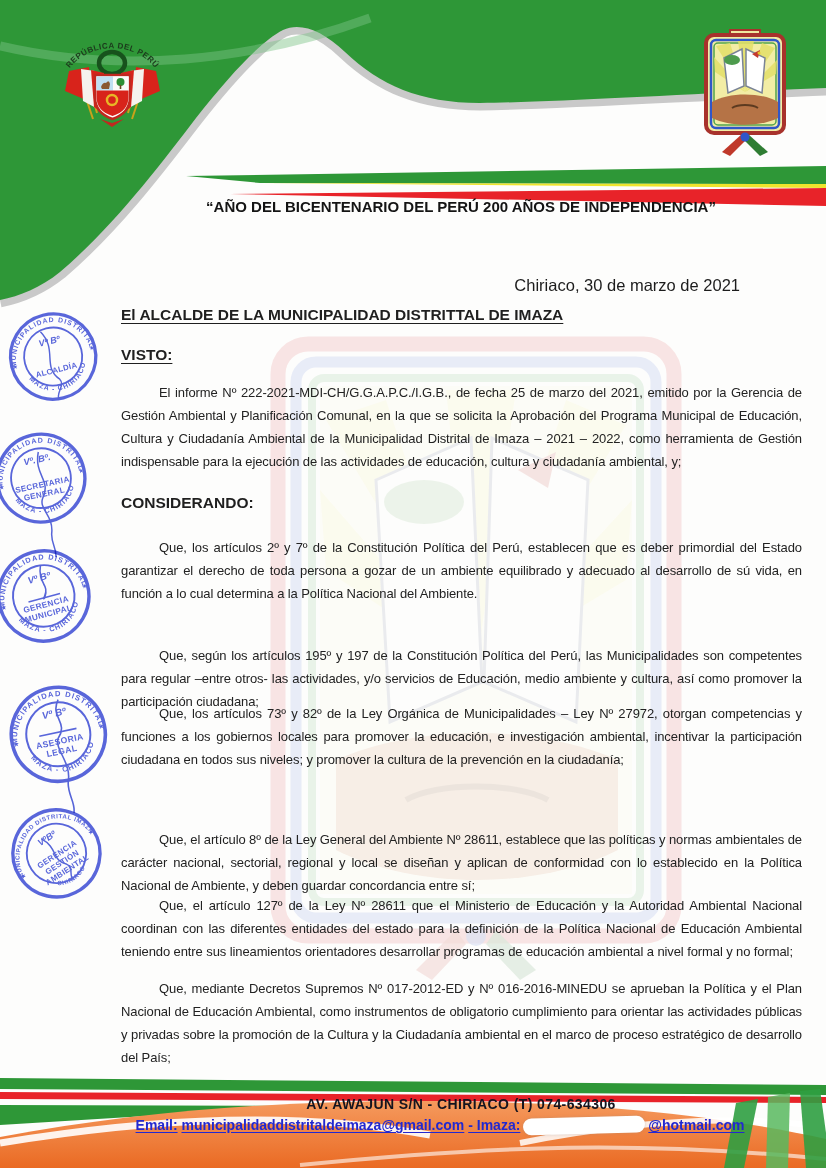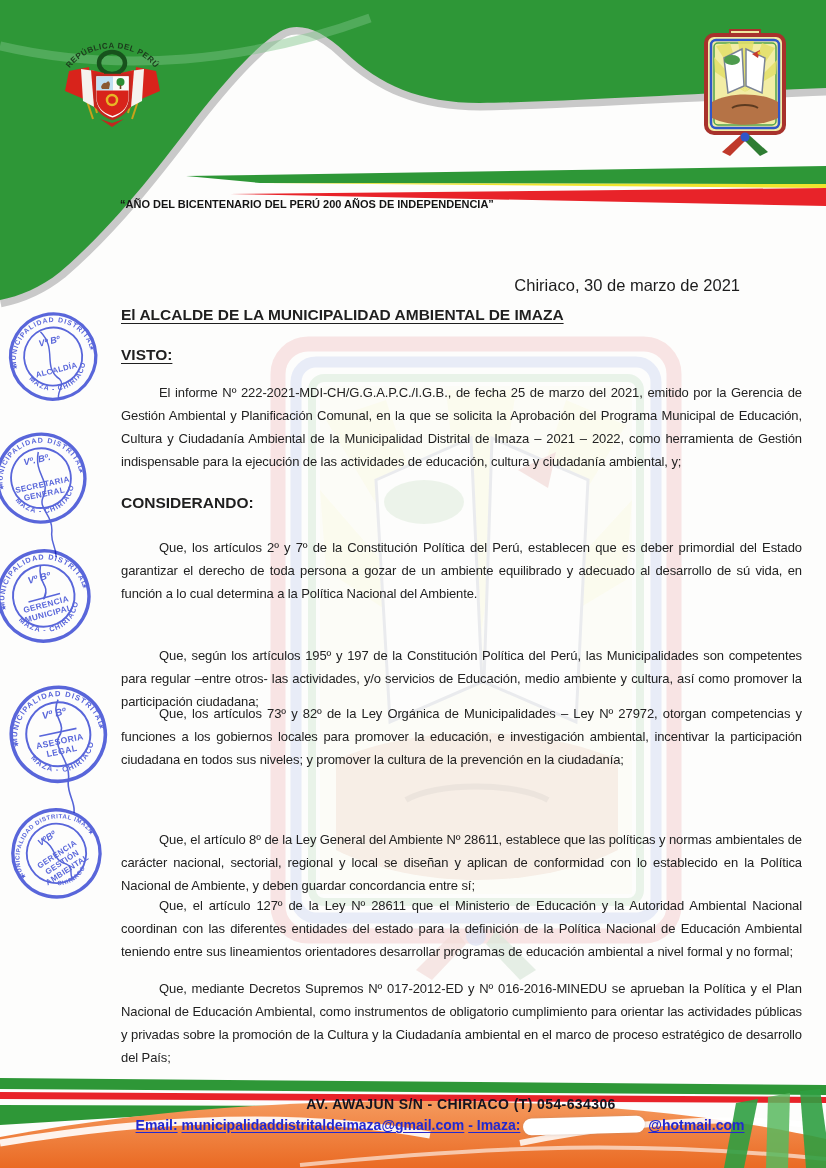--- a/index.html
+++ b/index.html
@@ -14,22 +14,22 @@
   
   .hdr-bg { left:0; top:0; width:826px; height:312px; }
   .coat   { left:55px; top:22px; width:115px; height:124px; }
   .shield { left:702px; top:30px; width:88px; height:135px; }
   .divider{ left:0; top:163px; width:826px; height:50px; }
 
   
   .watermark { left:256px; top:330px; width:440px; height:680px; opacity:.16; }
 
   
-  .motto { position:absolute; left:120px; top:198px; width:682px; text-align:left;
-           font-weight:bold; font-size:11px; color:#141414; }
+  .motto { position:absolute; left:120px; top:198px; width:682px; text-align:center;
+           font-weight:bold; font-size:15px; color:#141414; }
   .res-title { position:absolute; left:120px; top:234px; width:682px; text-align:center;
            font-weight:bold; font-size:15.5px; color:#141414; }
   .dateline { position:absolute; right:86px; top:276px; font-size:16.5px; color:#1c1c1c;margin-left:36px; }
   .issuer { position:absolute; left:121px; top:306px; font-weight:bold; font-size:15.5px; }
   .label-line { position:absolute; left:121px; font-weight:bold; font-size:15.5px; }
   .u { text-decoration:underline; text-underline-offset:3px; }
   .para {
     position:absolute; left:121px; width:681px;
     font-size:13px; line-height:23px; text-align:justify; text-indent:38px;
     letter-spacing:-.1px; color:#222;
@@ -169,21 +169,21 @@
     <path d="M150,470 C180,452 260,452 292,470" stroke="#7a4c28" stroke-width="6" fill="none" opacity=".7"></path>
     <g opacity=".7">
       <path d="M200,600 L160,640 L176,650 L210,614 Z" fill="#c0392b"></path>
       <path d="M240,600 L280,640 L264,650 L230,614 Z" fill="#2f7d33"></path>
       <circle cx="220" cy="606" r="10" fill="#3056c8"></circle>
     </g>
   </svg>
 
   <div class="motto">“AÑO DEL BICENTENARIO DEL PERÚ 200 AÑOS DE INDEPENDENCIA”</div>
   <div class="dateline">Chiriaco, 30 de marzo de 2021</div>
-  <div class="issuer"><span class="u">El ALCALDE DE LA MUNICIPALIDAD AMBIENTAL DE IMAZA</span></div>
+  <div class="issuer"><span class="u">El ALCALDE DE LA MUNICIPALIDAD DISTRITTAL DE IMAZA</span></div>
   <div class="label-line lbl-visto"><span class="u">VISTO:</span></div>
   <p class="para p-visto">El informe Nº 222-2021-MDI-CH/G.G.A.P.C./I.G.B., de fecha 25 de marzo del 2021, emitido por la Gerencia de Gestión Ambiental y Planificación Comunal, en la que se solicita la Aprobación del Programa Municipal de Educación, Cultura y Ciudadanía Ambiental de la Municipalidad Distrital de Imaza – 2021 – 2022, como herramienta de Gestión indispensable para la ejecución de las actividades de educación, cultura y ciudadanía ambiental, y;</p>
   <div class="label-line lbl-cons">CONSIDERANDO:</div>
   <p class="para p-c1">Que, los artículos 2º y 7º de la Constitución Política del Perú, establecen que es deber primordial del Estado garantizar el derecho de toda persona a gozar de un ambiente equilibrado y adecuado al desarrollo de sú vida, en función a lo cual determina a la Política Nacional del Ambiente.</p>
   <p class="para p-c2">Que, según los artículos 195º y 197 de la Constitución Política del Perú, las Municipalidades son competentes para regular –entre otros- las actividades, y/o servicios de Educación, medio ambiente y cultura, así como promover la participación ciudadana;</p>
   <p class="para p-c3">Que, los artículos 73º y 82º de la Ley Orgánica de Municipalidades – Ley Nº 27972, otorgan competencias y funciones a los gobiernos locales para promover la educación, e investigación ambiental, incentivar la participación ciudadana en todos sus niveles; y promover la cultura de la prevención en la ciudadanía;</p>
   <p class="para p-c4">Que, el artículo 8º de la Ley General del Ambiente Nº 28611, establece que las políticas y normas ambientales de carácter nacional, sectorial, regional y local se diseñan y aplican de conformidad con lo establecido en la Política Nacional de Ambiente, y deben guardar concordancia entre sí;</p>
   <p class="para p-c5">Que, el artículo 127º de la Ley Nº 28611 que el Ministerio de Educación y la Autoridad Ambiental Nacional coordinan con las diferentes entidades del estado para la definición de la Política Nacional de Educación Ambiental teniendo entre sus lineamientos orientadores desarrollar programas de educación ambiental a nivel formal y no formal;</p>
   <p class="para p-c6">Que, mediante Decretos Supremos Nº 017-2012-ED y Nº 016-2016-MINEDU se aprueban la Política y el Plan Nacional de Educación Ambiental, como instrumentos de obligatorio cumplimiento para orientar las actividades públicas y privadas sobre la promoción de la Cultura y la Ciudadanía ambiental en el marco de proceso estratégico de desarrollo del País;</p>
 
@@ -287,16 +287,16 @@
     <path d="M0,64 C140,38 280,28 413,28 C560,28 700,38 826,66 L826,95 L0,95 Z" fill="url(#og)"></path>
     <path d="M0,70 C160,44 300,38 430,62" stroke="#ffffff" stroke-width="7" fill="none" opacity=".9"></path>
     <path d="M520,70 C640,46 740,42 826,54" stroke="#ffffff" stroke-width="6" fill="none" opacity=".85"></path>
     <path d="M300,92 C500,72 640,68 826,86" stroke="#ffffff" stroke-width="4" fill="none" opacity=".6"></path>
     <g>
       <polygon points="736,30 758,26 744,95 724,95" fill="#2f9e41" opacity=".9"></polygon>
       <polygon points="768,24 790,20 788,95 766,95" fill="#58b85e" opacity=".85"></polygon>
       <polygon points="800,18 820,16 826,60 826,95 806,95" fill="#2f9e41" opacity=".9"></polygon>
     </g>
   </svg>
-  <div class="ftr-address">AV. AWAJUN S/N - CHIRIACO (T) 054-634306</div>
+  <div class="ftr-address">AV. AWAJUN S/N - CHIRIACO (T) 074-634306</div>
   <div class="ftr-email"><span class="u2">Email:</span>&nbsp;<span class="u2">municipalidaddistritaldeimaza@gmail.com</span>&nbsp;<span class="u2">- Imaza:</span><span class="whiteout"></span><span class="u2">@hotmail.com</span></div>
 
 </div>
 
 </body></html>

